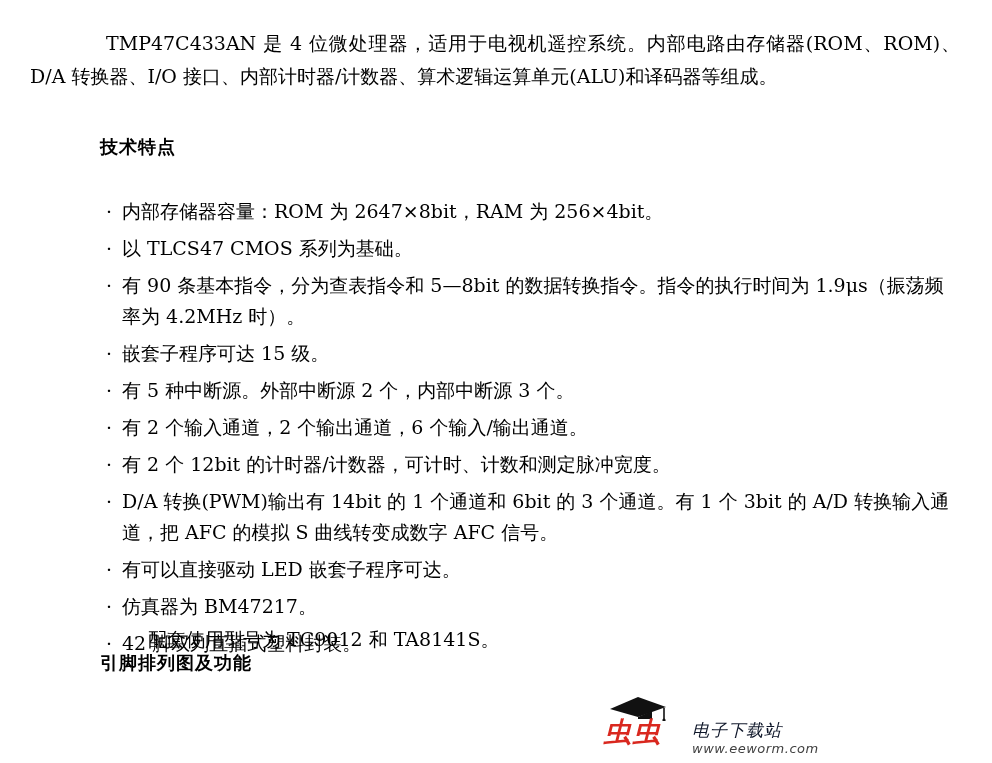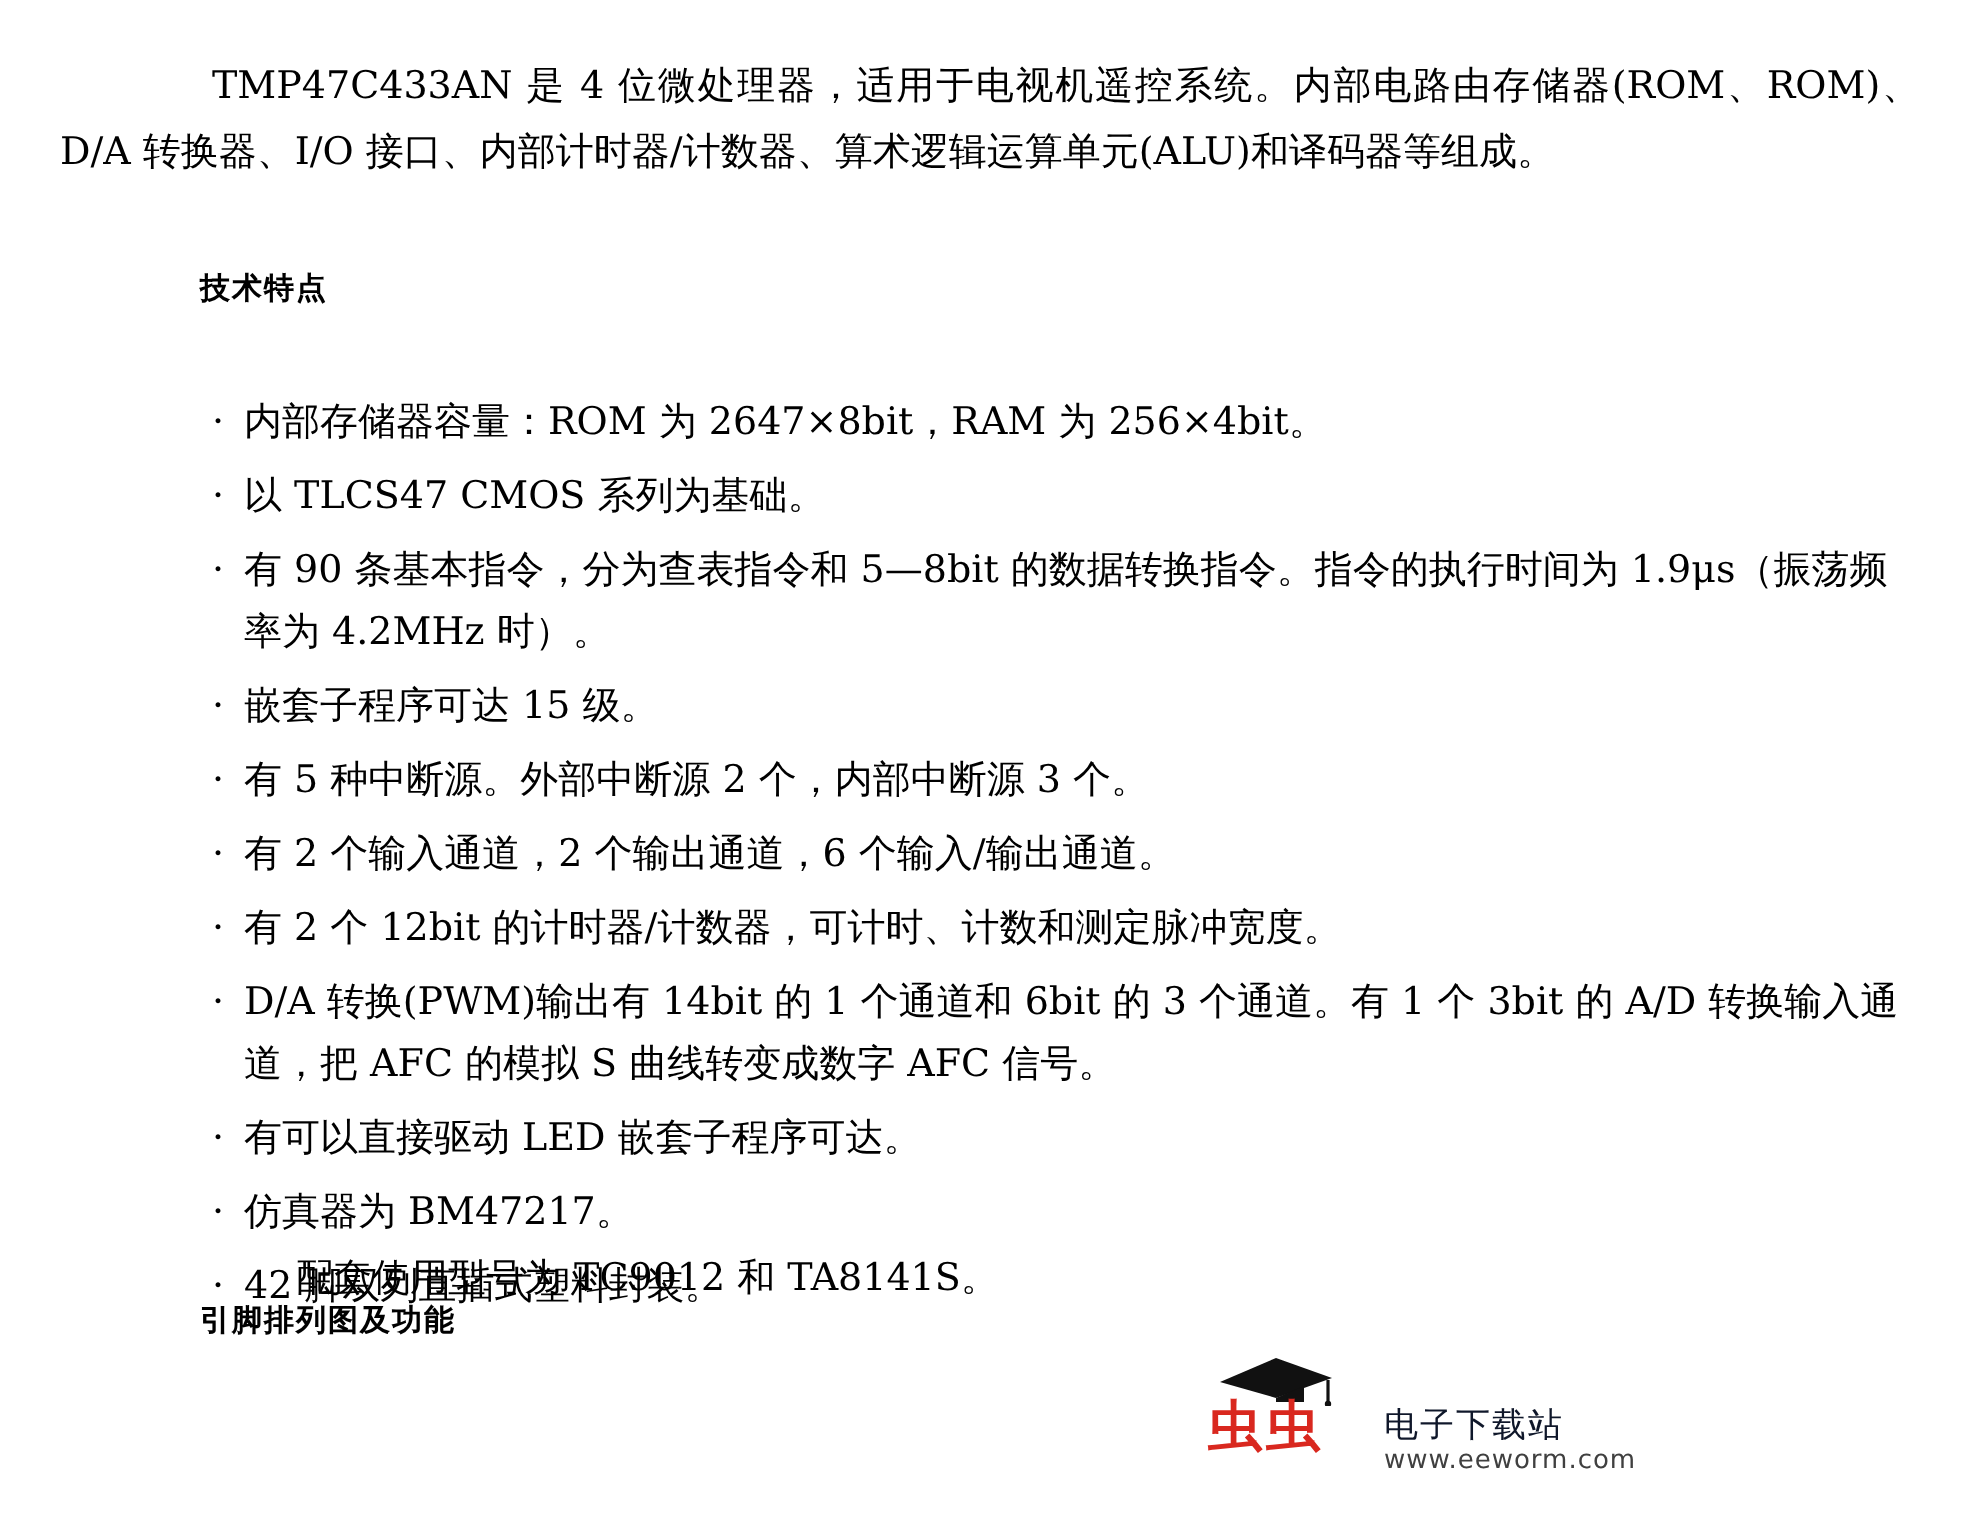--- a/index.html
+++ b/index.html
@@ -27,21 +27,21 @@
     top: 8px;
     width: 930px;
     font-size: 19px;
     line-height: 33px;
     text-indent: 76px;
     text-align: justify;
   }
   .heading {
     position: absolute;
     left: 100px;
-    font-size: 15px;
+    font-size: 18px;
     font-weight: bold;
     letter-spacing: 1px;
   }
   #heading-features { top: 135px; }
   #heading-pinout { top: 651px; }
 
   .bullets {
     position: absolute;
     left: 104px;
     top: 196px;
@@ -69,23 +69,24 @@
     top: 624px;
     font-size: 19px;
     line-height: 31px;
     margin-left: 44px;
   }
 
   
   .logo {
     position: absolute;
     right: 8px;
-    bottom: 24px;
+    bottom: 6px;
     width: 236px;
     height: 62px;
+    font-style: italic;
   }
   .logo-cap {
     position: absolute;
     left: 8px;
     top: 0px;
     width: 60px;
     height: 26px;
   }
   .logo-bugs {
     position: absolute;

